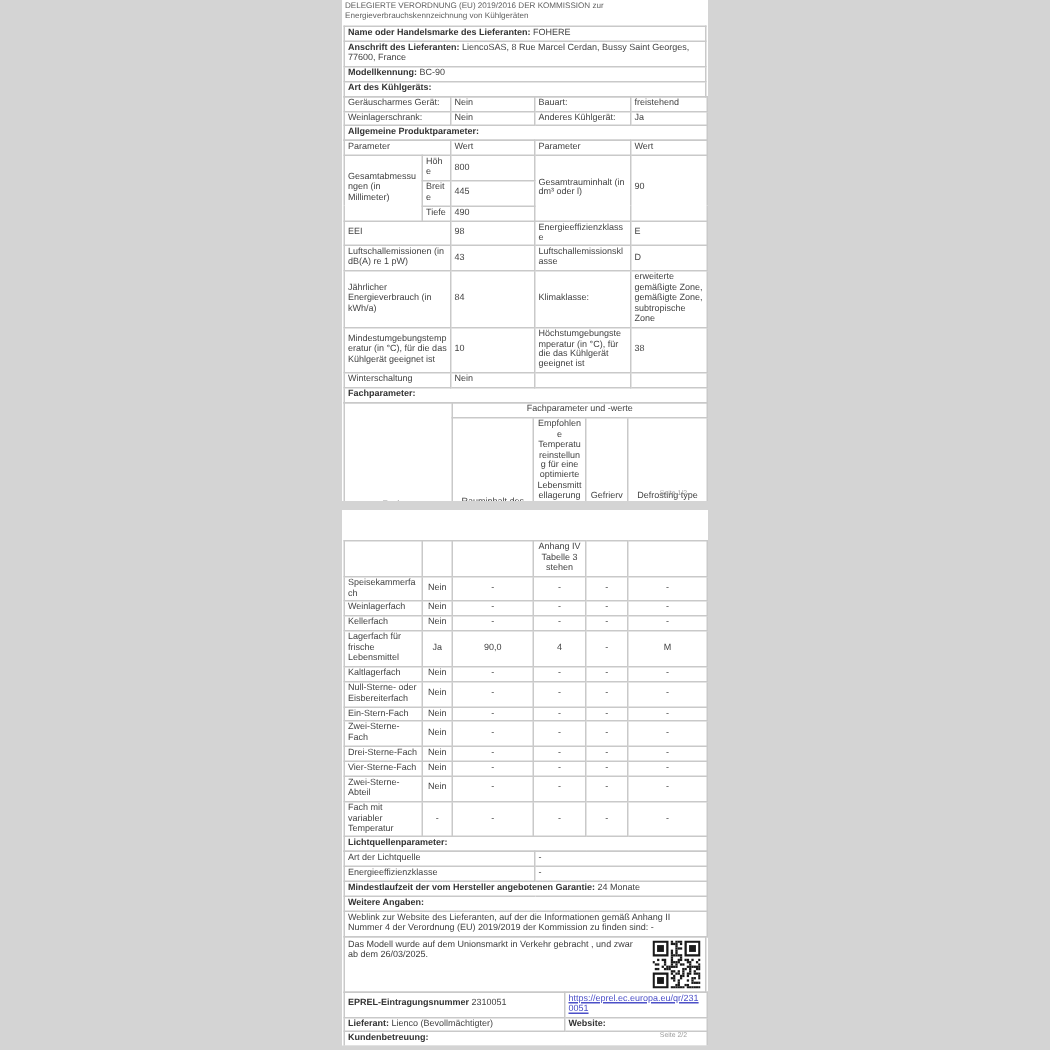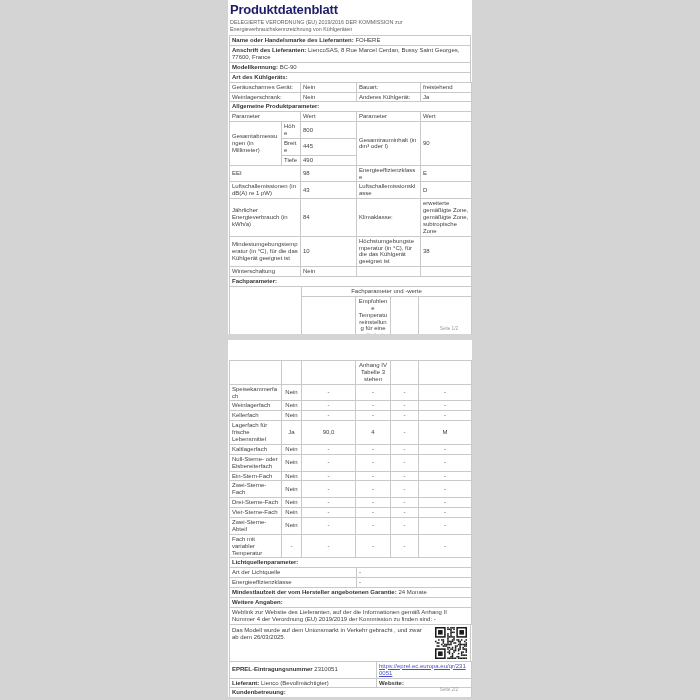--- a/index.html
+++ b/index.html
@@ -27,21 +27,20 @@
   .qr{position:absolute;top:2px;right:3px;width:32px;height:32px;}
   .pagefoot{position:absolute;right:14px;font-size:4.6px;color:#9b9b9b;}
   #page1 .pagefoot{bottom:3px;}
   #page2 .pagefoot{bottom:5px;}
 </style>
 </head>
 <body>
 
 <div class="page" id="page1">
 
-  <div class="title">Produktdatenblatt</div>
   <div class="subtitle">DELEGIERTE VERORDNUNG (EU) 2019/2016 DER KOMMISSION zur Energieverbrauchskennzeichnung von Kühlgeräten</div>
 
   <table>
     <tbody>
         <tr>
       <td>
         <b>Name oder Handelsmarke des Lieferanten:</b>
         <span>FOHERE</span>
       </td>
     </tr>

